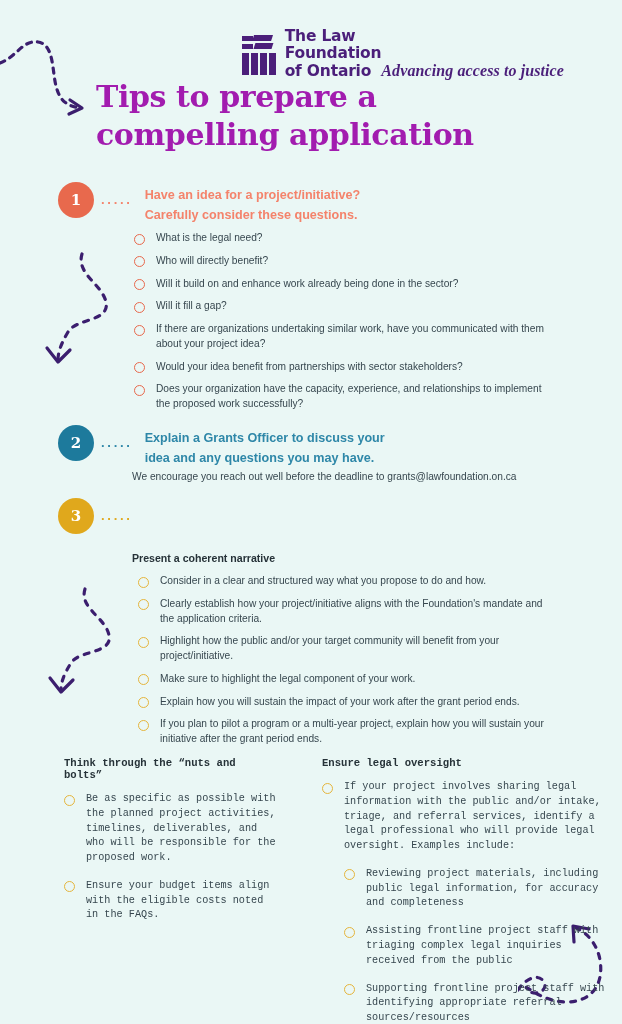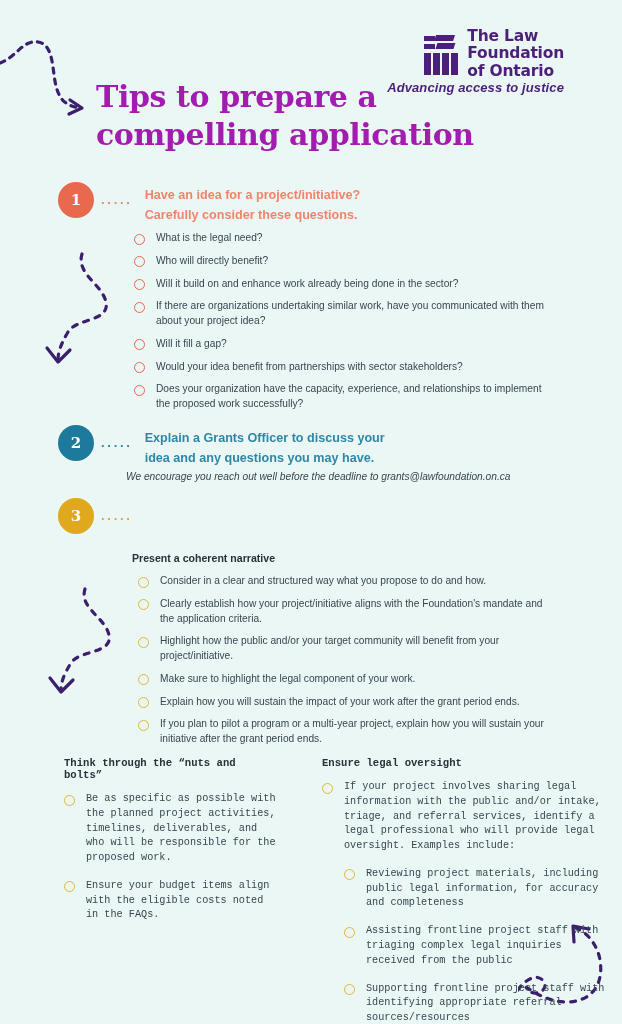--- a/index.html
+++ b/index.html
@@ -18,32 +18,32 @@
   
   .arrow { position: absolute; pointer-events: none; }
   .arrow-top    { left: 0px;   top: 18px;  width: 110px; height: 100px; }
   .arrow-mid1   { left: 40px;  top: 248px; width: 92px;  height: 124px; }
   .arrow-mid2   { left: 45px;  top: 583px; width: 92px;  height: 118px; }
   .arrow-bottom { left: 518px; top: 898px; width: 104px; height: 126px; }
 
   
   .logo-wrap {
     position: absolute; right: 58px; top: 28px;
-    display: flex; flex-direction: column; align-items: flex-end;
+    display: flex; flex-direction: row; align-items: flex-end;
   }
   .logo-row { display: flex; align-items: center; gap: 8px; }
   .logo-text {
     font-family: "DejaVu Sans", sans-serif;
     font-weight: bold; font-size: 15.5px; line-height: 1.12;
     color: #4B1F7A; letter-spacing: -0.2px;
   }
   .logo-tag {
-    font-family: Liberation Sans, sans-serif;
+    font-family: Liberation Serif, serif;
     font-style: italic; font-weight: bold;
-    font-size: 13px; color: #4B1F7A;
+    font-size: 16px; color: #4B1F7A;
     margin-top: 0; letter-spacing: 0.1px;
   }
 
   
   .title {
     position: absolute; left: 96px; top: 78px; width: 420px;
     font-family: "DejaVu Serif", serif;
     font-weight: bold; font-size: 30px; line-height: 1.28;
     color: #a21caf; letter-spacing: -0.4px;
   }
@@ -169,25 +169,25 @@
     <div class="bitem">
         <span class="bullet"></span>
         <span class="btext">Who will directly benefit?</span>
       </div>
     <div class="bitem">
         <span class="bullet"></span>
         <span class="btext">Will it build on and enhance work already being done in the sector?</span>
       </div>
     <div class="bitem">
         <span class="bullet"></span>
+        <span class="btext">Will it fill a gap?</span>
+      </div>
+    <div class="bitem">
+        <span class="bullet"></span>
         <span class="btext">If there are organizations undertaking similar work, have you communicated with them about your project idea?</span>
-      </div>
-    <div class="bitem">
-        <span class="bullet"></span>
-        <span class="btext">Will it fill a gap?</span>
       </div>
     <div class="bitem">
         <span class="bullet"></span>
         <span class="btext">Would your idea benefit from partnerships with sector stakeholders?</span>
       </div>
     <div class="bitem">
         <span class="bullet"></span>
         <span class="btext">Does your organization have the capacity, experience, and relationships to implement the proposed work successfully?</span>
       </div>
   </div>
@@ -195,21 +195,21 @@
   <div class="step step2" style="top:425px;">
     <div class="step-head">
       <div class="num-circle">2</div>
       <div class="dots">·····</div>
       <div class="step-title">
         <div>Explain a Grants Officer to discuss your</div>
         <div>idea and any questions you may have.</div>
       </div>
     </div>
   </div>
-  <div class="note" style="position:absolute; left:126px; top:470px; width:440px;font-style:italic;">We encourage you reach out well before the deadline to grants@lawfoundation.on.ca</div>
+  <div class="note" style="position:absolute; left:132px; top:470px; width:440px;">We encourage you reach out well before the deadline to grants@lawfoundation.on.ca</div>
 
   <div class="step step3" style="top:498px;">
     <div class="step-head">
       <div class="num-circle">3</div>
       <div class="dots">·····</div>
     </div>
   </div>
 
   <div class="subhead" style="position:absolute; left:132px; top:552px;">Present a coherent narrative</div>
 

